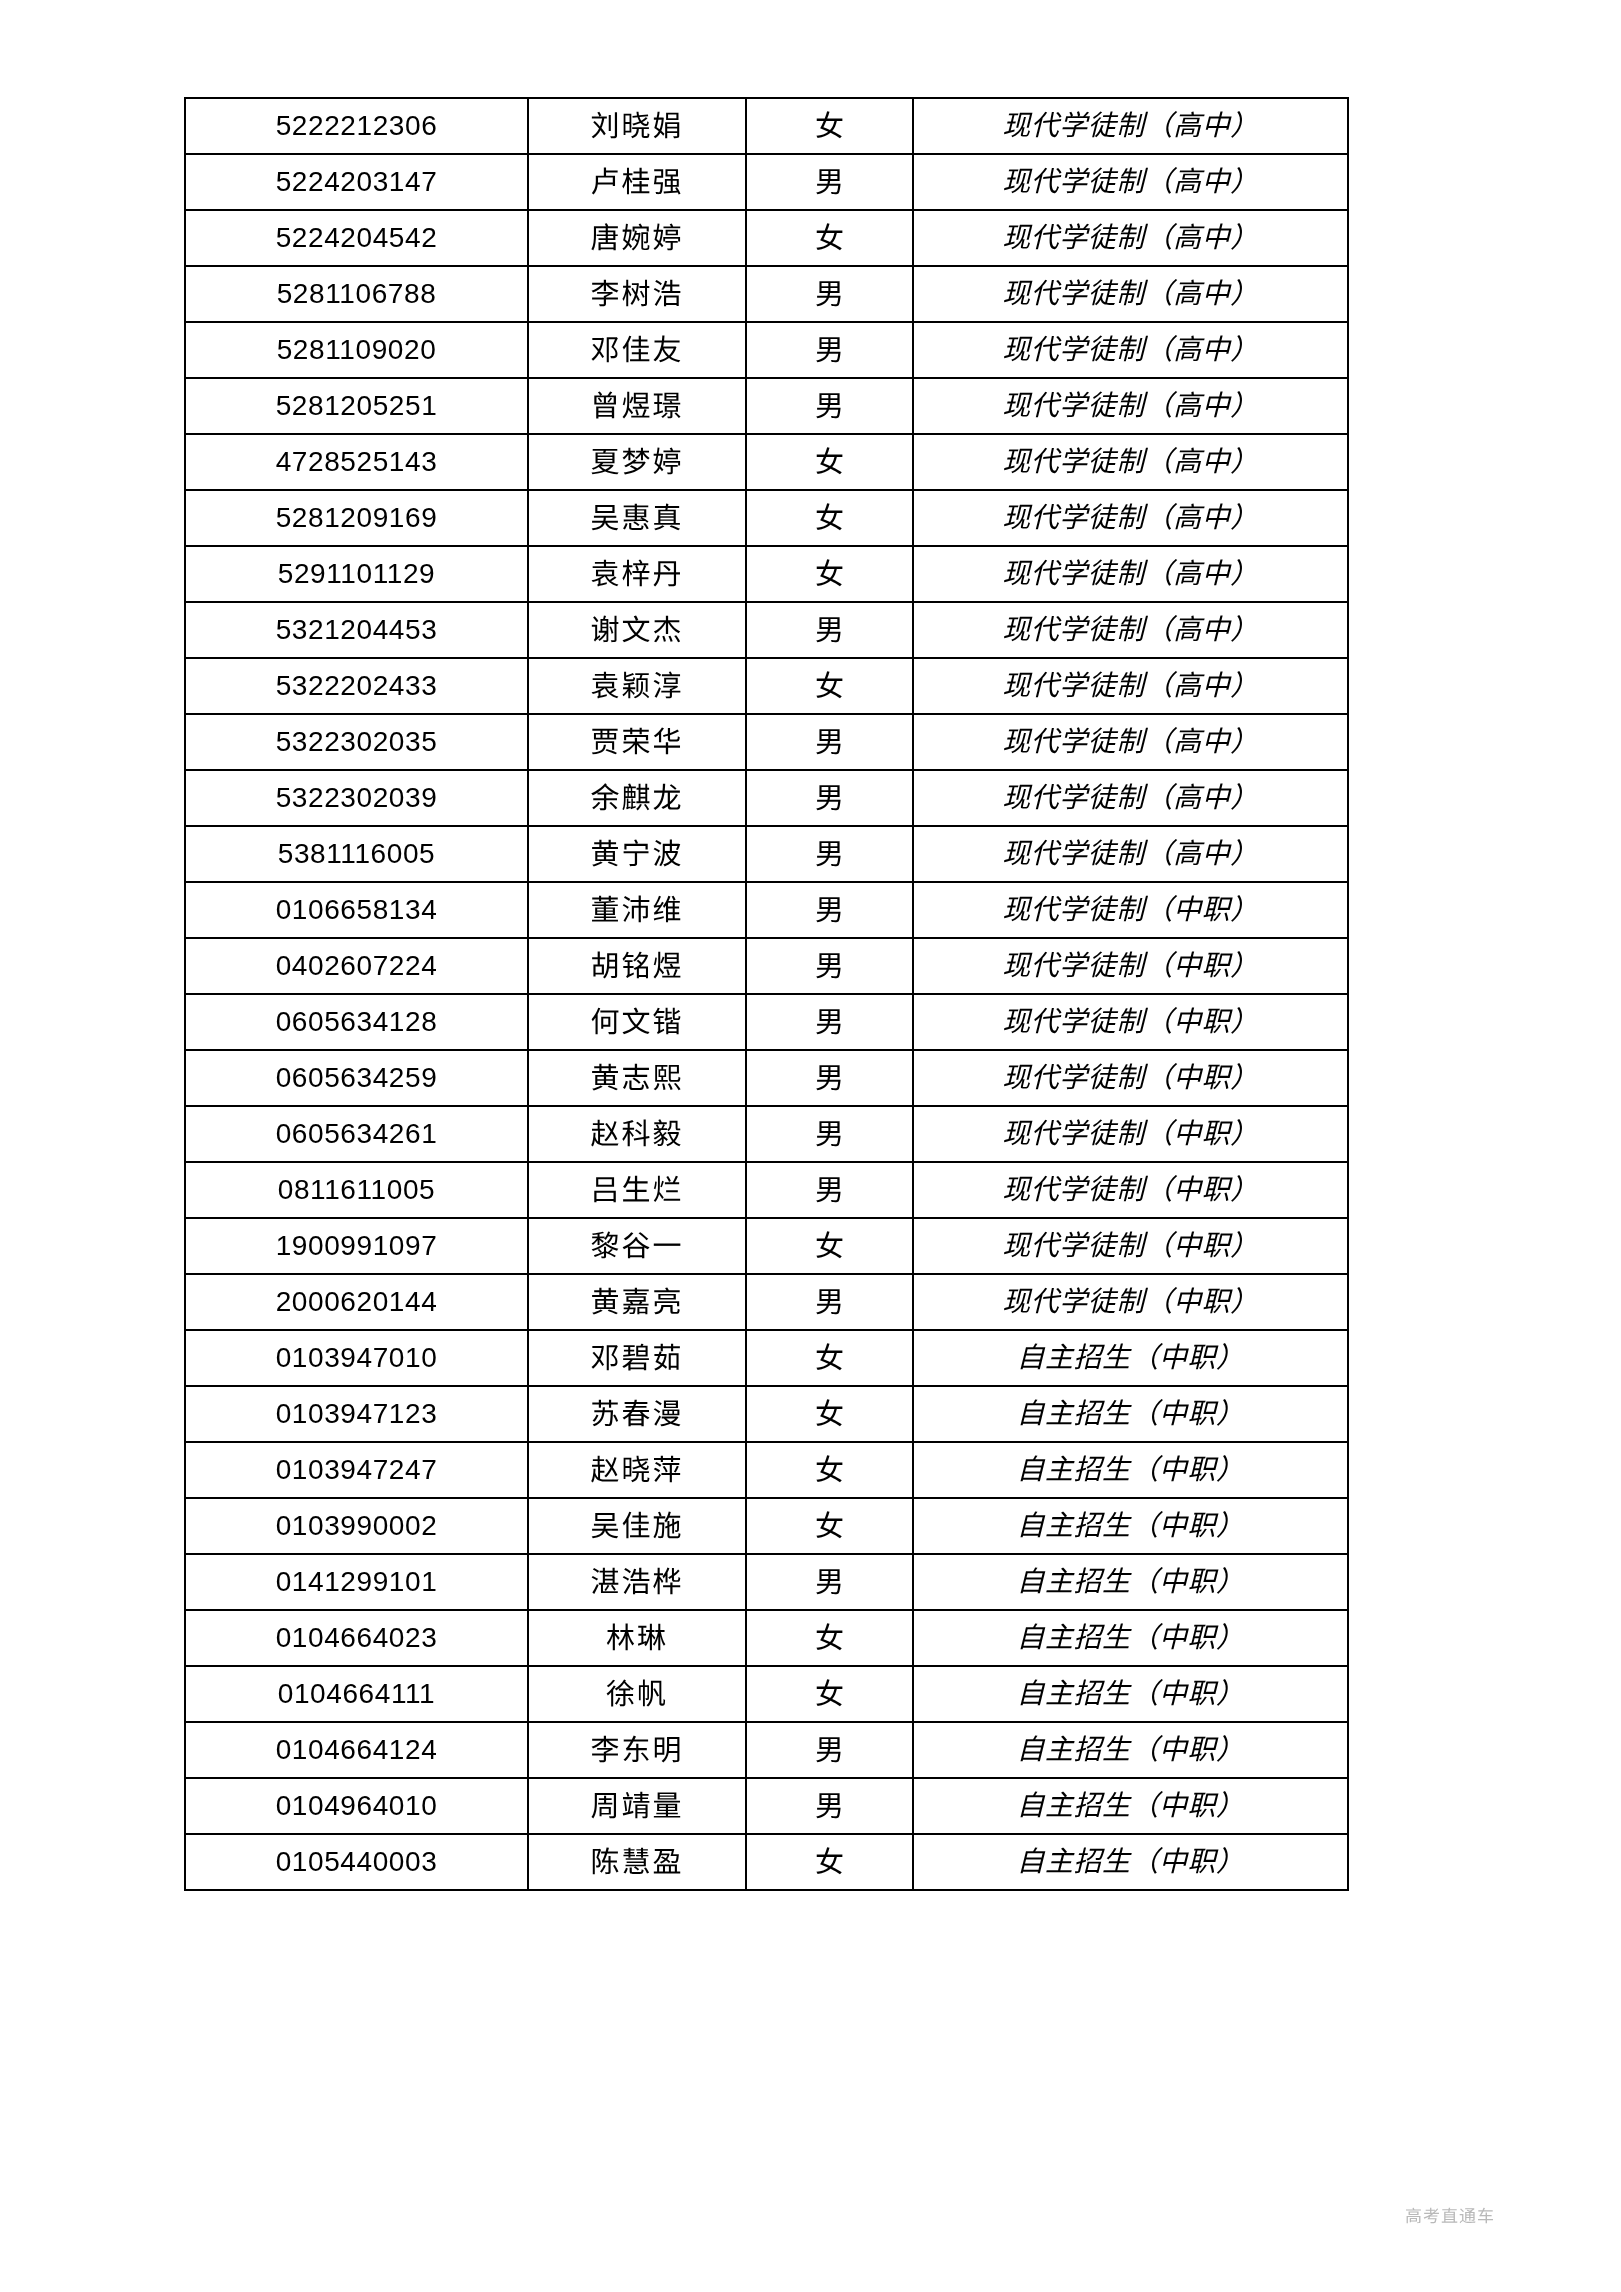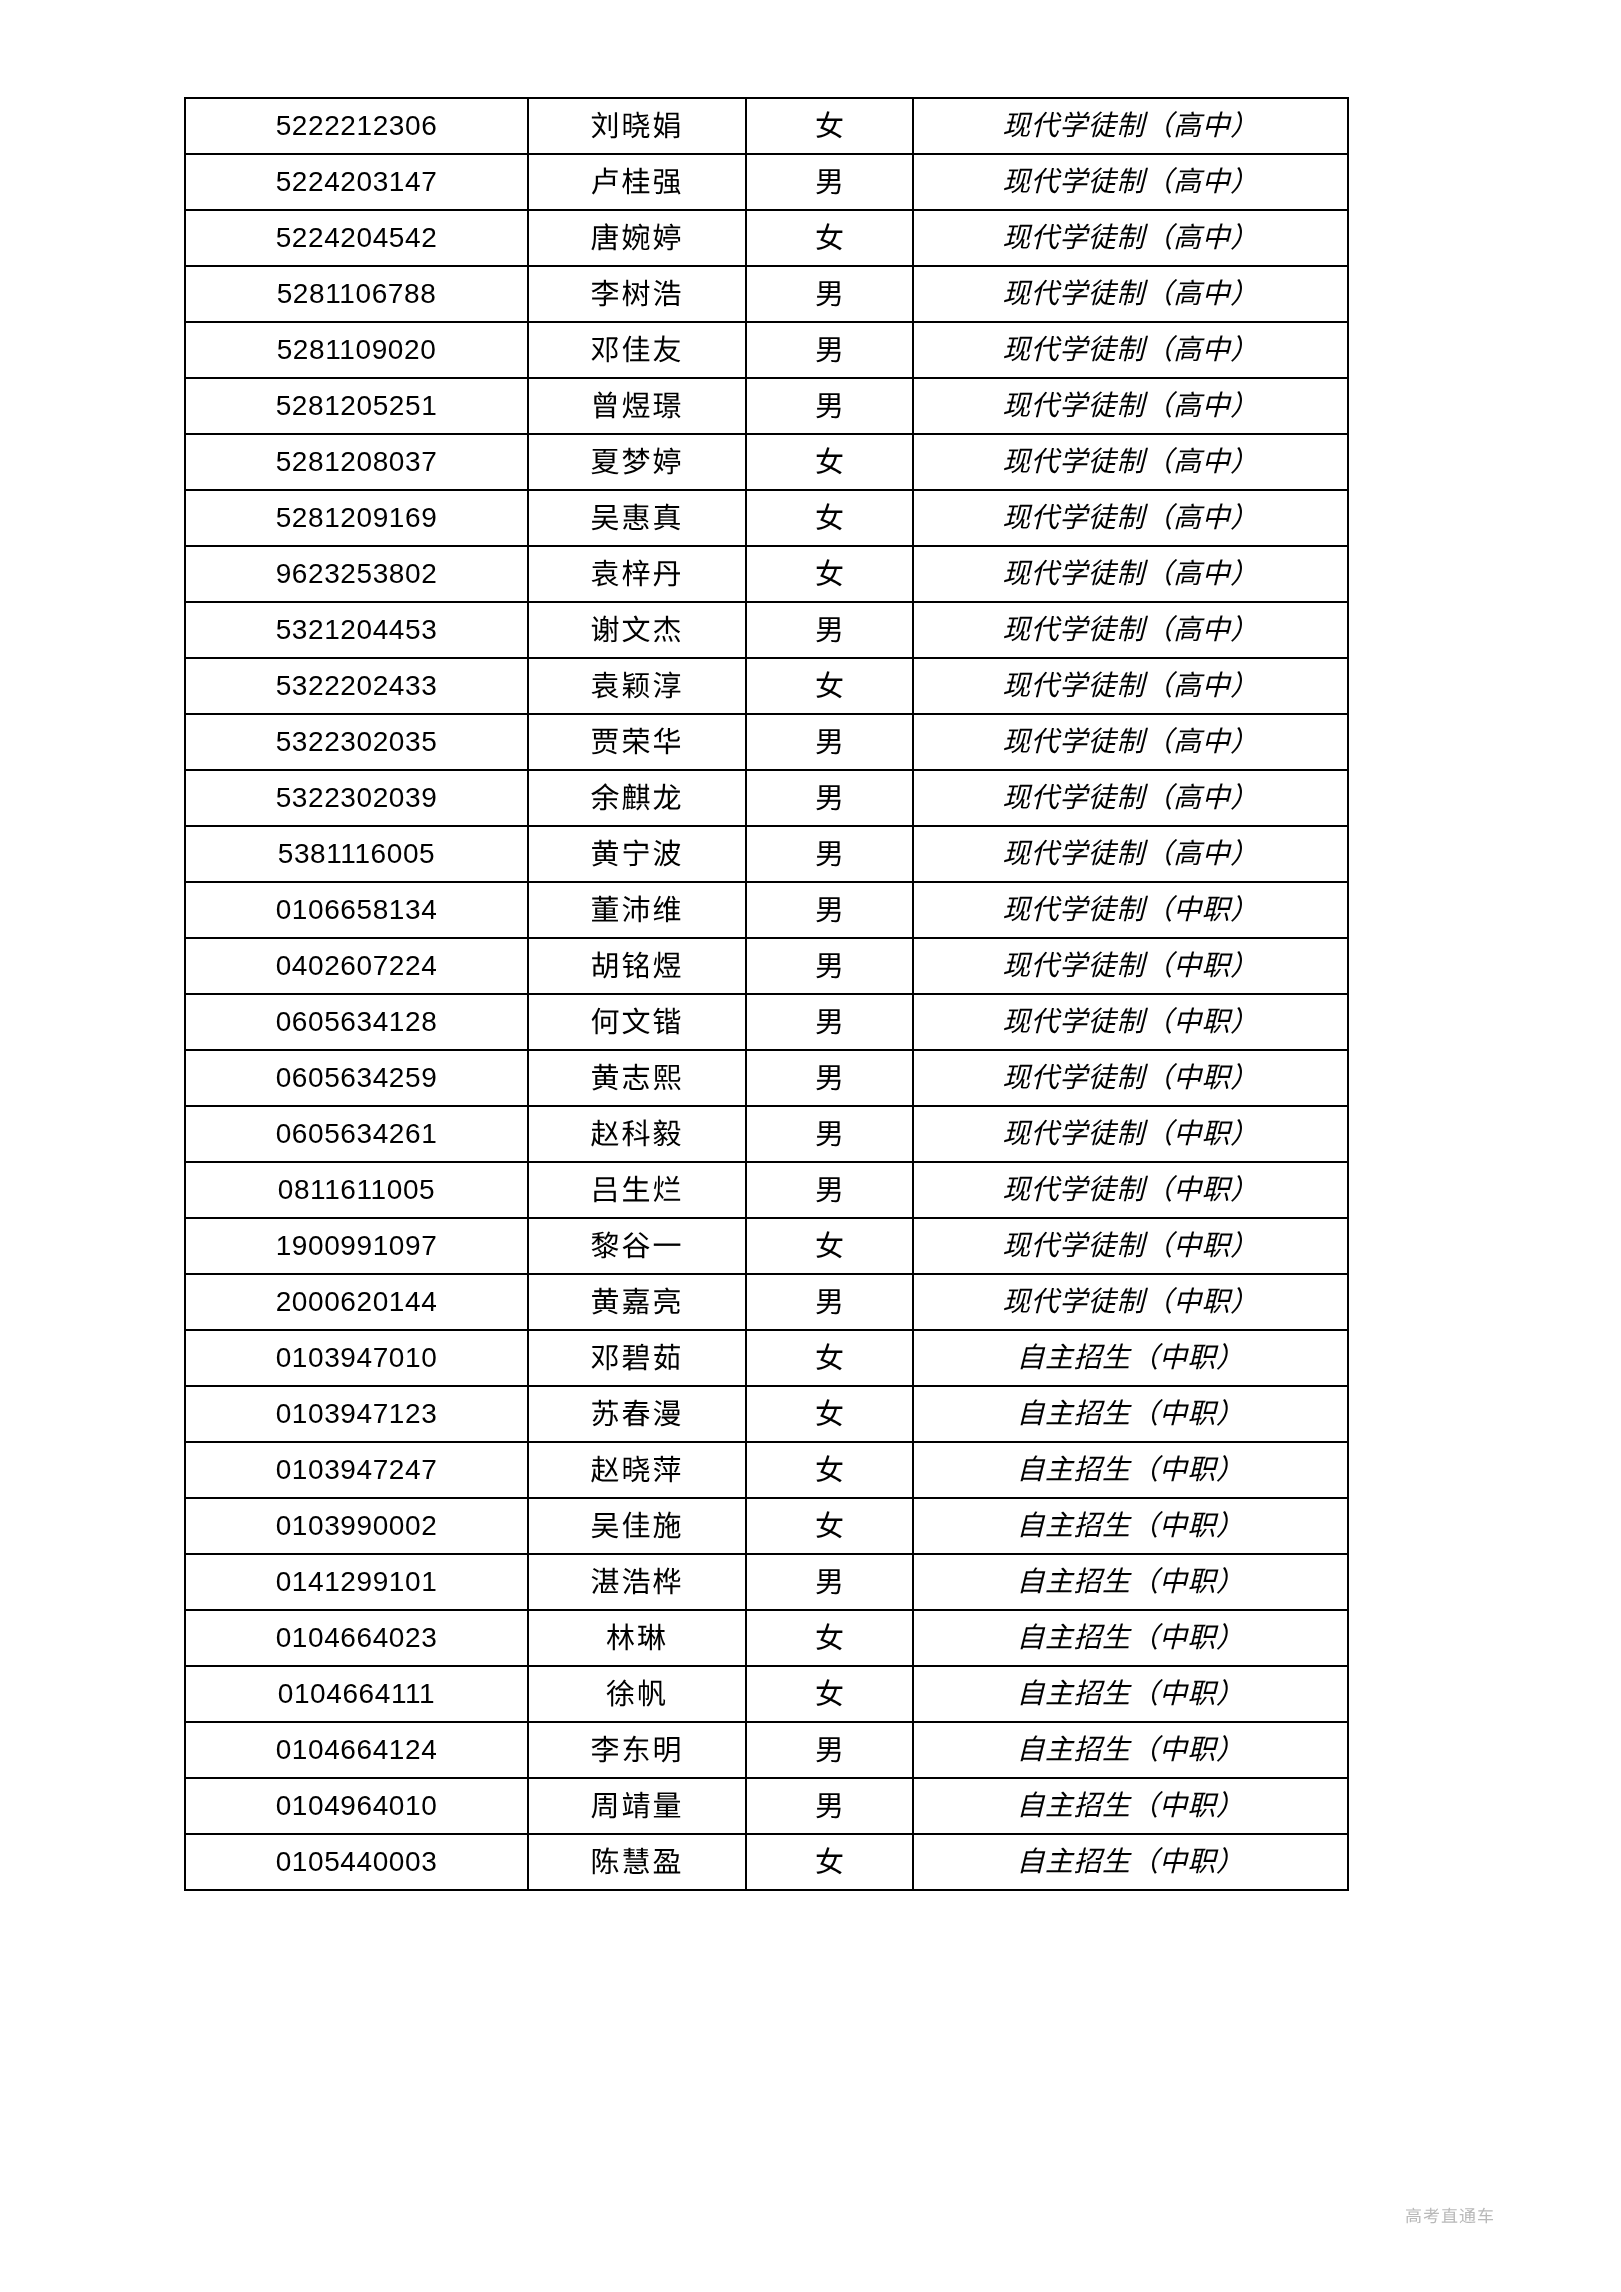--- a/index.html
+++ b/index.html
@@ -126,33 +126,33 @@
           <td class="cell-sex">男</td>
           <td class="cell-program">现代学徒制（高中）</td>
         </tr>
         <tr>
           <td class="cell-id">5281205251</td>
           <td class="cell-name">曾煜璟</td>
           <td class="cell-sex">男</td>
           <td class="cell-program">现代学徒制（高中）</td>
         </tr>
         <tr>
-          <td class="cell-id">5281208037</td>
+          <td class="cell-id">4728525143</td>
           <td class="cell-name">夏梦婷</td>
           <td class="cell-sex">女</td>
           <td class="cell-program">现代学徒制（高中）</td>
         </tr>
         <tr>
           <td class="cell-id">5281209169</td>
           <td class="cell-name">吴惠真</td>
           <td class="cell-sex">女</td>
           <td class="cell-program">现代学徒制（高中）</td>
         </tr>
         <tr>
-          <td class="cell-id">9623253802</td>
+          <td class="cell-id">5291101129</td>
           <td class="cell-name">袁梓丹</td>
           <td class="cell-sex">女</td>
           <td class="cell-program">现代学徒制（高中）</td>
         </tr>
         <tr>
           <td class="cell-id">5321204453</td>
           <td class="cell-name">谢文杰</td>
           <td class="cell-sex">男</td>
           <td class="cell-program">现代学徒制（高中）</td>
         </tr>

